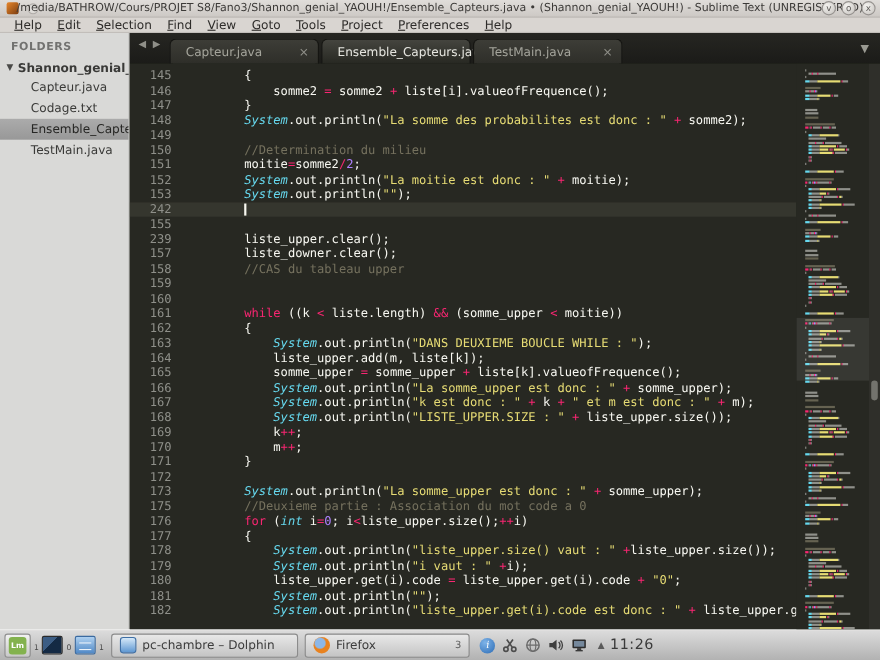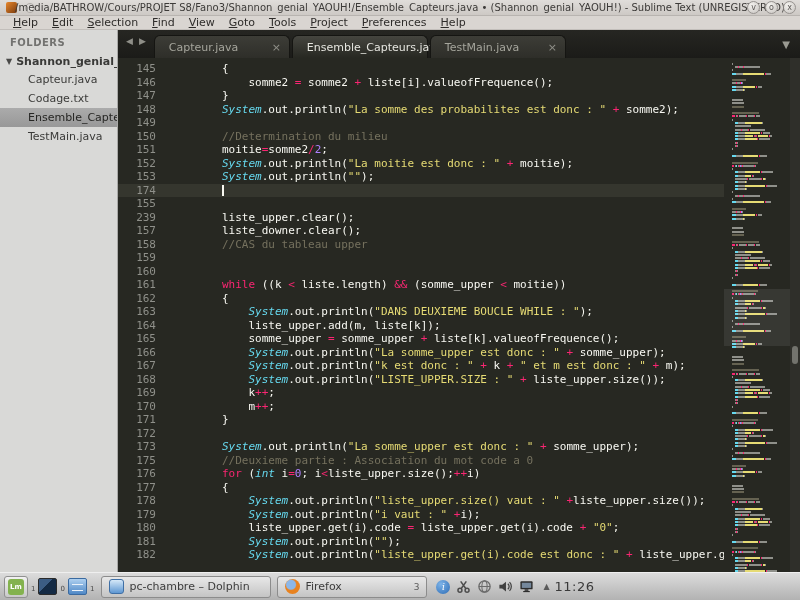--- a/index.html
+++ b/index.html
@@ -170,21 +170,21 @@
         <div class="code" id="code">
             <div class="code-line"><span class="ln">145</span><span class="lt"><span class="tok-p">        {</span></span></div>
             <div class="code-line"><span class="ln">146</span><span class="lt"><span class="tok-p">            somme2 </span><span class="tok-k">=</span><span class="tok-p"> somme2 </span><span class="tok-k">+</span><span class="tok-p"> liste[i].valueofFrequence();</span></span></div>
             <div class="code-line"><span class="ln">147</span><span class="lt"><span class="tok-p">        }</span></span></div>
             <div class="code-line"><span class="ln">148</span><span class="lt"><span class="tok-p">        </span><span class="tok-t">System</span><span class="tok-p">.out.println(</span><span class="tok-s">"La somme des probabilites est donc : "</span><span class="tok-p"> </span><span class="tok-k">+</span><span class="tok-p"> somme2);</span></span></div>
             <div class="code-line"><span class="ln">149</span><span class="lt"></span></div>
             <div class="code-line"><span class="ln">150</span><span class="lt"><span class="tok-c">        //Determination du milieu</span></span></div>
             <div class="code-line"><span class="ln">151</span><span class="lt"><span class="tok-p">        moitie</span><span class="tok-k">=</span><span class="tok-p">somme2</span><span class="tok-k">/</span><span class="tok-n">2</span><span class="tok-p">;</span></span></div>
             <div class="code-line"><span class="ln">152</span><span class="lt"><span class="tok-p">        </span><span class="tok-t">System</span><span class="tok-p">.out.println(</span><span class="tok-s">"La moitie est donc : "</span><span class="tok-p"> </span><span class="tok-k">+</span><span class="tok-p"> moitie);</span></span></div>
             <div class="code-line"><span class="ln">153</span><span class="lt"><span class="tok-p">        </span><span class="tok-t">System</span><span class="tok-p">.out.println(</span><span class="tok-s">""</span><span class="tok-p">);</span></span></div>
-            <div class="code-line current"><span class="ln">174</span><span class="lt"><span>        </span><span class="caret"></span></span></div>
+            <div class="code-line current"><span class="ln">242</span><span class="lt"><span>        </span><span class="caret"></span></span></div>
             <div class="code-line"><span class="ln">155</span><span class="lt"></span></div>
             <div class="code-line"><span class="ln">239</span><span class="lt"><span class="tok-p">        liste_upper.clear();</span></span></div>
             <div class="code-line"><span class="ln">157</span><span class="lt"><span class="tok-p">        liste_downer.clear();</span></span></div>
             <div class="code-line"><span class="ln">158</span><span class="lt"><span class="tok-c">        //CAS du tableau upper</span></span></div>
             <div class="code-line"><span class="ln">159</span><span class="lt"></span></div>
             <div class="code-line"><span class="ln">160</span></div>
             <div class="code-line"><span class="ln">161</span><span class="lt"><span class="tok-p">        </span><span class="tok-k">while</span><span class="tok-p"> ((k </span><span class="tok-k">&lt;</span><span class="tok-p"> liste.length) </span><span class="tok-k">&amp;&amp;</span><span class="tok-p"> (somme_upper </span><span class="tok-k">&lt;</span><span class="tok-p"> moitie))</span></span></div>
             <div class="code-line"><span class="ln">162</span><span class="lt"><span class="tok-p">        {</span></span></div>
             <div class="code-line"><span class="ln">163</span><span class="lt"><span class="tok-p">            </span><span class="tok-t">System</span><span class="tok-p">.out.println(</span><span class="tok-s">"DANS DEUXIEME BOUCLE WHILE : "</span><span class="tok-p">);</span></span></div>
             <div class="code-line"><span class="ln">164</span><span class="lt"><span class="tok-p">            liste_upper.add(m, liste[k]);</span></span></div>

